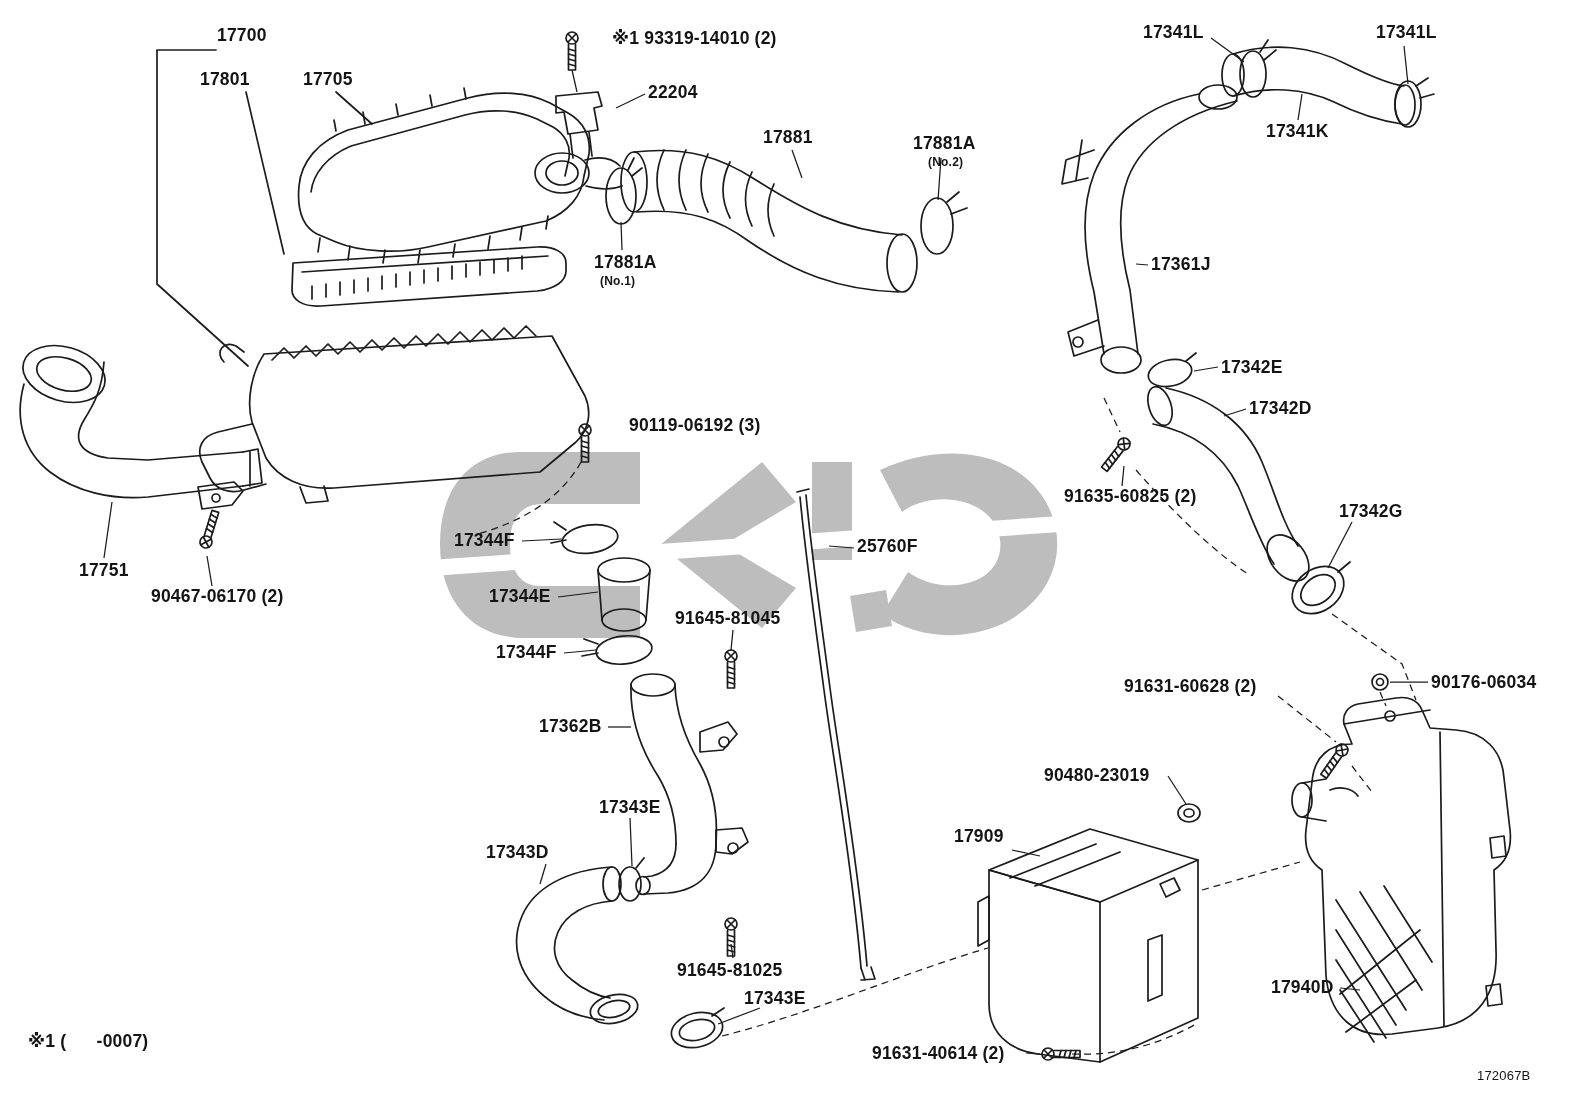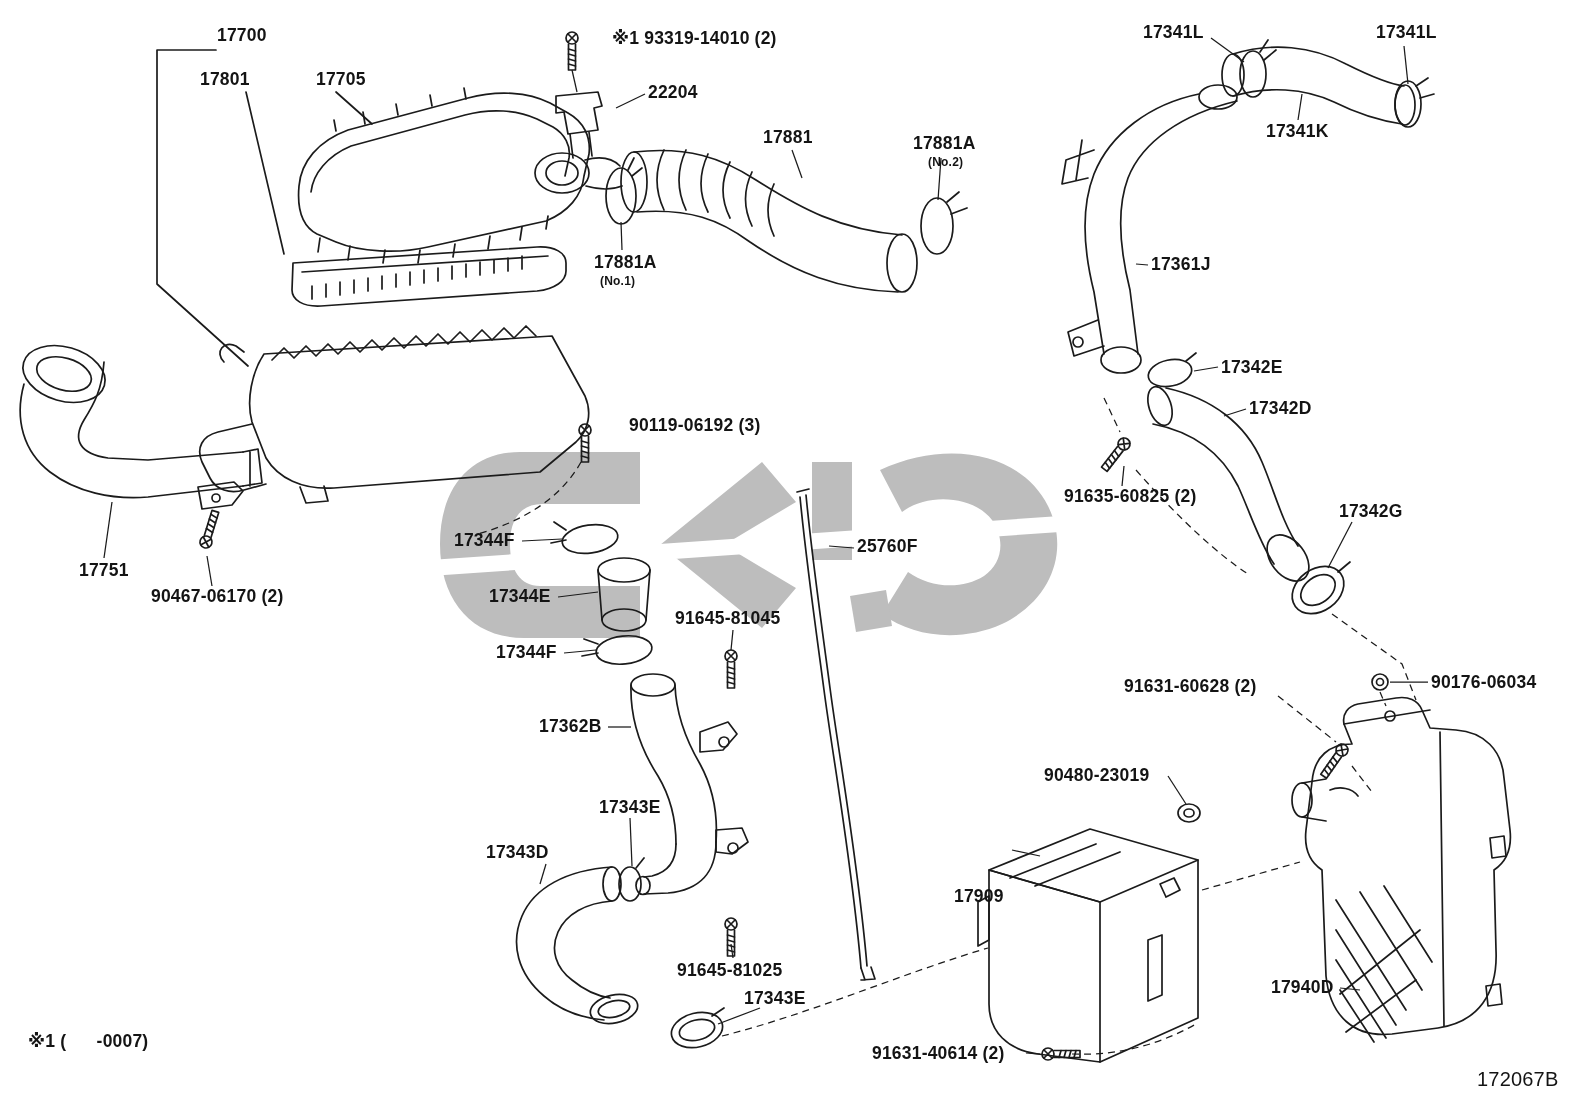--- a/index.html
+++ b/index.html
@@ -2,21 +2,21 @@
 <html><head>
 <meta charset="utf-8">
 <style>
   html,body{margin:0;padding:0;background:#ddd;}
   #canvas{position:relative;width:1592px;height:1099px;background:#ffffff;overflow:hidden;
           font-family:"Liberation Sans","DejaVu Sans",sans-serif;}
   #art{position:absolute;left:0;top:0;width:1592px;height:1099px;}
   #labels{position:absolute;left:0;top:0;width:1592px;height:1099px;pointer-events:none;}
   .part-label{position:absolute;font-weight:bold;font-size:17.5px;color:#141414;letter-spacing:.2px;white-space:pre;line-height:1;}
   .part-label.small{font-size:12px;}
-  .part-label.plain{font-weight:normal;font-size:20px;}
+  .part-label.plain{font-weight:normal;font-size:13px;}
   .ln{stroke:#1b1b1b;fill:none;stroke-width:1.7;stroke-linecap:round;stroke-linejoin:round;}
   .leader{stroke:#1b1b1b;fill:none;stroke-width:1.25;}
   .dash{stroke:#1b1b1b;fill:none;stroke-width:1.25;stroke-dasharray:7 5;}
 </style>
 </head>
 <body>
 
 <div id="canvas">
 
   <svg id="art" viewBox="0 0 1592 1099" xmlns="http://www.w3.org/2000/svg">
@@ -272,21 +272,21 @@
       <path d="M1380,692 L1386,706"></path>
       <path d="M722,1036 C810,1014 900,974 988,948"></path>
       <path d="M1202,890 L1300,862"></path>
       <path d="M1072,1054 C1120,1056 1160,1044 1196,1024"></path>
     </g>
   </svg>
 
   <div id="labels">
       <div class="part-label" style="left: 217px; top: 27px;">17700</div>
       <div class="part-label" style="left: 200px; top: 71px;">17801</div>
-      <div class="part-label" style="left: 316px; top: 71px;">17705</div>
+      <div class="part-label" style="left: 303px; top: 71px;">17705</div>
       <div class="part-label" style="left: 612px; top: 30px;">※1 93319-14010 (2)</div>
       <div class="part-label" style="left: 648px; top: 84px;">22204</div>
       <div class="part-label" style="left: 763px; top: 129px;">17881</div>
       <div class="part-label" style="left: 913px; top: 135px;">17881A</div>
       <div class="part-label small" style="left: 928px; top: 156px;">(No.2)</div>
       <div class="part-label" style="left: 594px; top: 254px;">17881A</div>
       <div class="part-label small" style="left: 600px; top: 275px;">(No.1)</div>
       <div class="part-label" style="left: 1143px; top: 24px;">17341L</div>
       <div class="part-label" style="left: 1376px; top: 24px;">17341L</div>
       <div class="part-label" style="left: 1266px; top: 123px;">17341K</div>
@@ -300,21 +300,21 @@
       <div class="part-label" style="left: 857px; top: 538px;">25760F</div>
       <div class="part-label" style="left: 489px; top: 588px;">17344E</div>
       <div class="part-label" style="left: 675px; top: 610px;">91645-81045</div>
       <div class="part-label" style="left: 496px; top: 644px;">17344F</div>
       <div class="part-label" style="left: 539px; top: 718px;">17362B</div>
       <div class="part-label" style="left: 599px; top: 799px;">17343E</div>
       <div class="part-label" style="left: 486px; top: 844px;">17343D</div>
       <div class="part-label" style="left: 1124px; top: 678px;">91631-60628 (2)</div>
       <div class="part-label" style="left: 1431px; top: 674px;">90176-06034</div>
       <div class="part-label" style="left: 1044px; top: 767px;">90480-23019</div>
-      <div class="part-label" style="left: 954px; top: 888px;">17909</div>
+      <div class="part-label" style="left: 954px; top: 828px;">17909</div>
       <div class="part-label" style="left: 677px; top: 962px;">91645-81025</div>
       <div class="part-label" style="left: 744px; top: 990px;">17343E</div>
       <div class="part-label" style="left: 79px; top: 562px;">17751</div>
       <div class="part-label" style="left: 151px; top: 588px; text-align: center;">90467-06170 (2)</div>
       <div class="part-label" style="left: 872px; top: 1045px;">91631-40614 (2)</div>
       <div class="part-label" style="left: 1271px; top: 979px;">17940D</div>
       <div class="part-label" style="left: 28px; top: 1033px;">※1 (      -0007)</div>
       <div class="part-label plain" style="left: 1477px; top: 1069px;">172067B</div>
     </div>
 </div>

